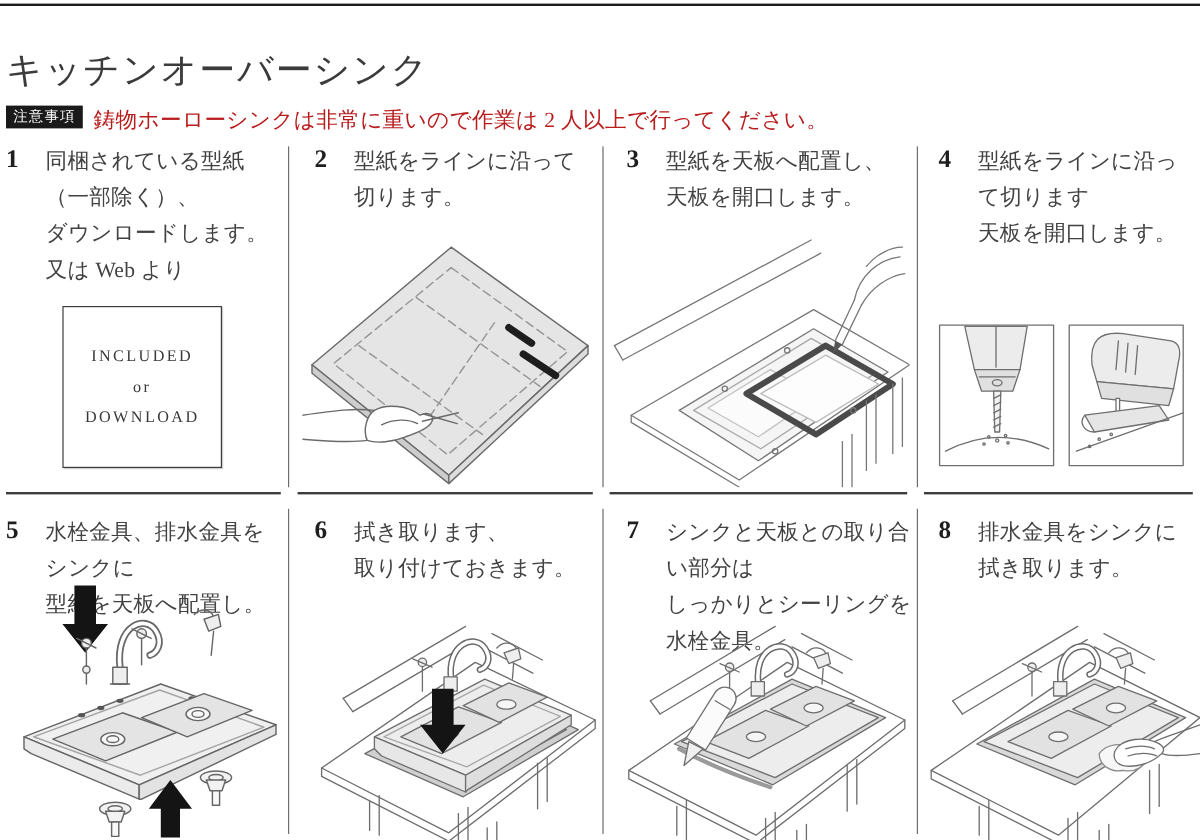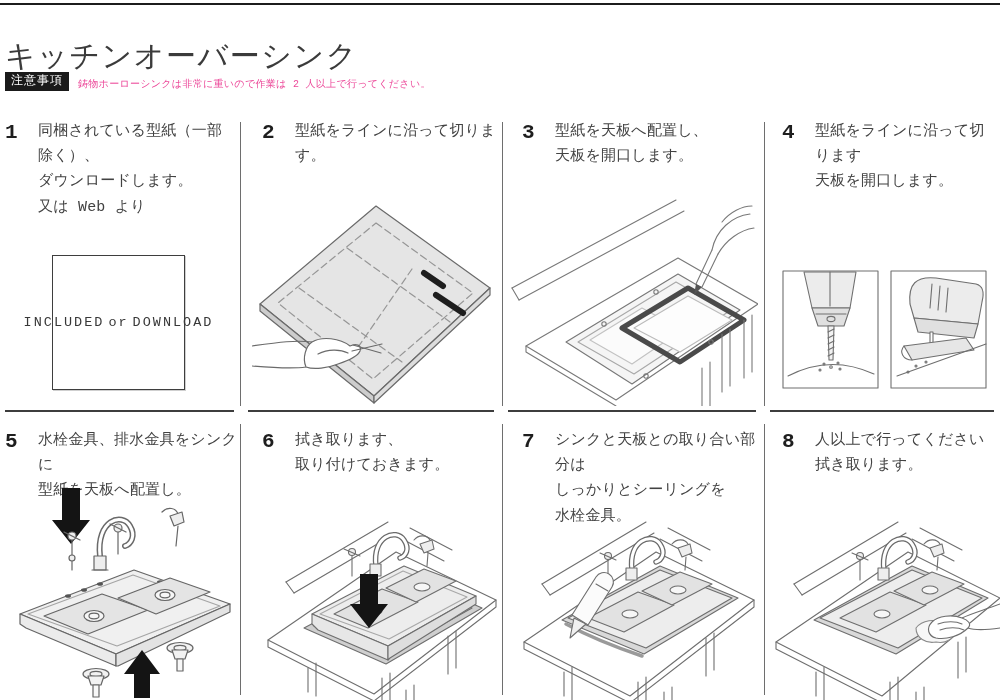--- a/index.html
+++ b/index.html
@@ -1,29 +1,29 @@
 <!DOCTYPE html>
 <html lang="ja"><head>
 <meta charset="utf-8">
 <style>
   html,body { margin:0; padding:0; background:#fff; }
   .page {
     position:relative; width:1000px; height:700px; background:#ffffff;
-    font-family:Liberation Mono, monospace; overflow:hidden;
+    font-family:Liberation Serif, serif; overflow:hidden;
     color:#3c3c3c;
   }
   .top-rule { position:absolute; left:0; top:3px; width:1000px; height:2px; background:#1c1c1c; }
   .title { position:absolute; left:5px; top:22px; font-size:30px; font-weight:400; letter-spacing:1.5px; color:#3b3b3b; line-height:1.1; }
-  .notice { position:absolute; left:5px; top:72px; display:flex; align-items:flex-end; gap:9px; }
+  .notice { position:absolute; left:5px; top:88px; display:flex; align-items:flex-start; gap:9px; }
   .badge { background:#1a1a1a; color:#ffffff; font-size:12px; padding:2px 6px 3px; letter-spacing:1px; line-height:1.2; }
-  .notice-text { font-size:10px; color:#ec4899; letter-spacing:0.3px; }
+  .notice-text { font-size:18px; color:#b91c1c; letter-spacing:0.3px; }
 
   .step { position:absolute; display:flex; }
   .step-num { font-size:21px; font-weight:700; color:#1e1e1e; width:33px; flex:none; line-height:1; padding-top:3px; }
-  .step-text { font-size:15px; color:#424242; line-height:1.68; letter-spacing:0.2px; }
+  .step-text { font-size:18px; color:#424242; line-height:1.68; letter-spacing:0.2px; }
   .step-text span { display:block; }
 
   #step1 { left:5px;   top:119px; width:232px; }
   #step2 { left:262px; top:119px; width:235px; }
   #step3 { left:522px; top:119px; width:238px; }
   #step4 { left:782px; top:119px; width:215px; }
   #step5 { left:5px;   top:428px; width:232px; }
   #step6 { left:262px; top:428px; width:235px; }
   #step7 { left:522px; top:428px; width:238px; }
   #step8 { left:782px; top:428px; width:215px; }
@@ -36,21 +36,21 @@
   .v2b { left:502px; top:424px; height:271px; }
   .v3b { left:764px; top:424px; height:271px; }
   .hdiv { position:absolute; top:410px; height:2px; background:#3d3d3d; }
   .h1 { left:5px;   width:229px; }
   .h2 { left:248px; width:246px; }
   .h3 { left:508px; width:248px; }
   .h4 { left:770px; width:224px; }
 
   .included-box {
     position:absolute; left:52px; top:255px; width:131px; height:133px;
-    border:1px solid #3e3e3e; display:flex; flex-direction:row;
+    border:1px solid #3e3e3e; display:flex; flex-direction:column;
     justify-content:center; align-items:center; text-align:center;
     font-size:13.5px; letter-spacing:2px; color:#383838; line-height:1.6; gap:4px;
     box-shadow:1px 1px 0 #cfcfcf;
   }
   .illu { position:absolute; }
 </style>
 </head>
 <body>
 
 <div class="page">
@@ -121,21 +121,21 @@
     <span class="step-num">7</span>
     <div class="step-text">
       <span>シンクと天板との取り合い部分は</span>
       <span>しっかりとシーリングを</span>
       <span>水栓金具。</span>
     </div>
   </div>
   <div class="step" id="step8">
     <span class="step-num">8</span>
     <div class="step-text">
-      <span>人以上で行ってください</span>
+      <span>排水金具をシンクに</span>
       <span>拭き取ります。</span>
     </div>
   </div>
 
   <div class="included-box">
     <span>INCLUDED</span>
     <span>or</span>
     <span>DOWNLOAD</span>
   </div>
 

